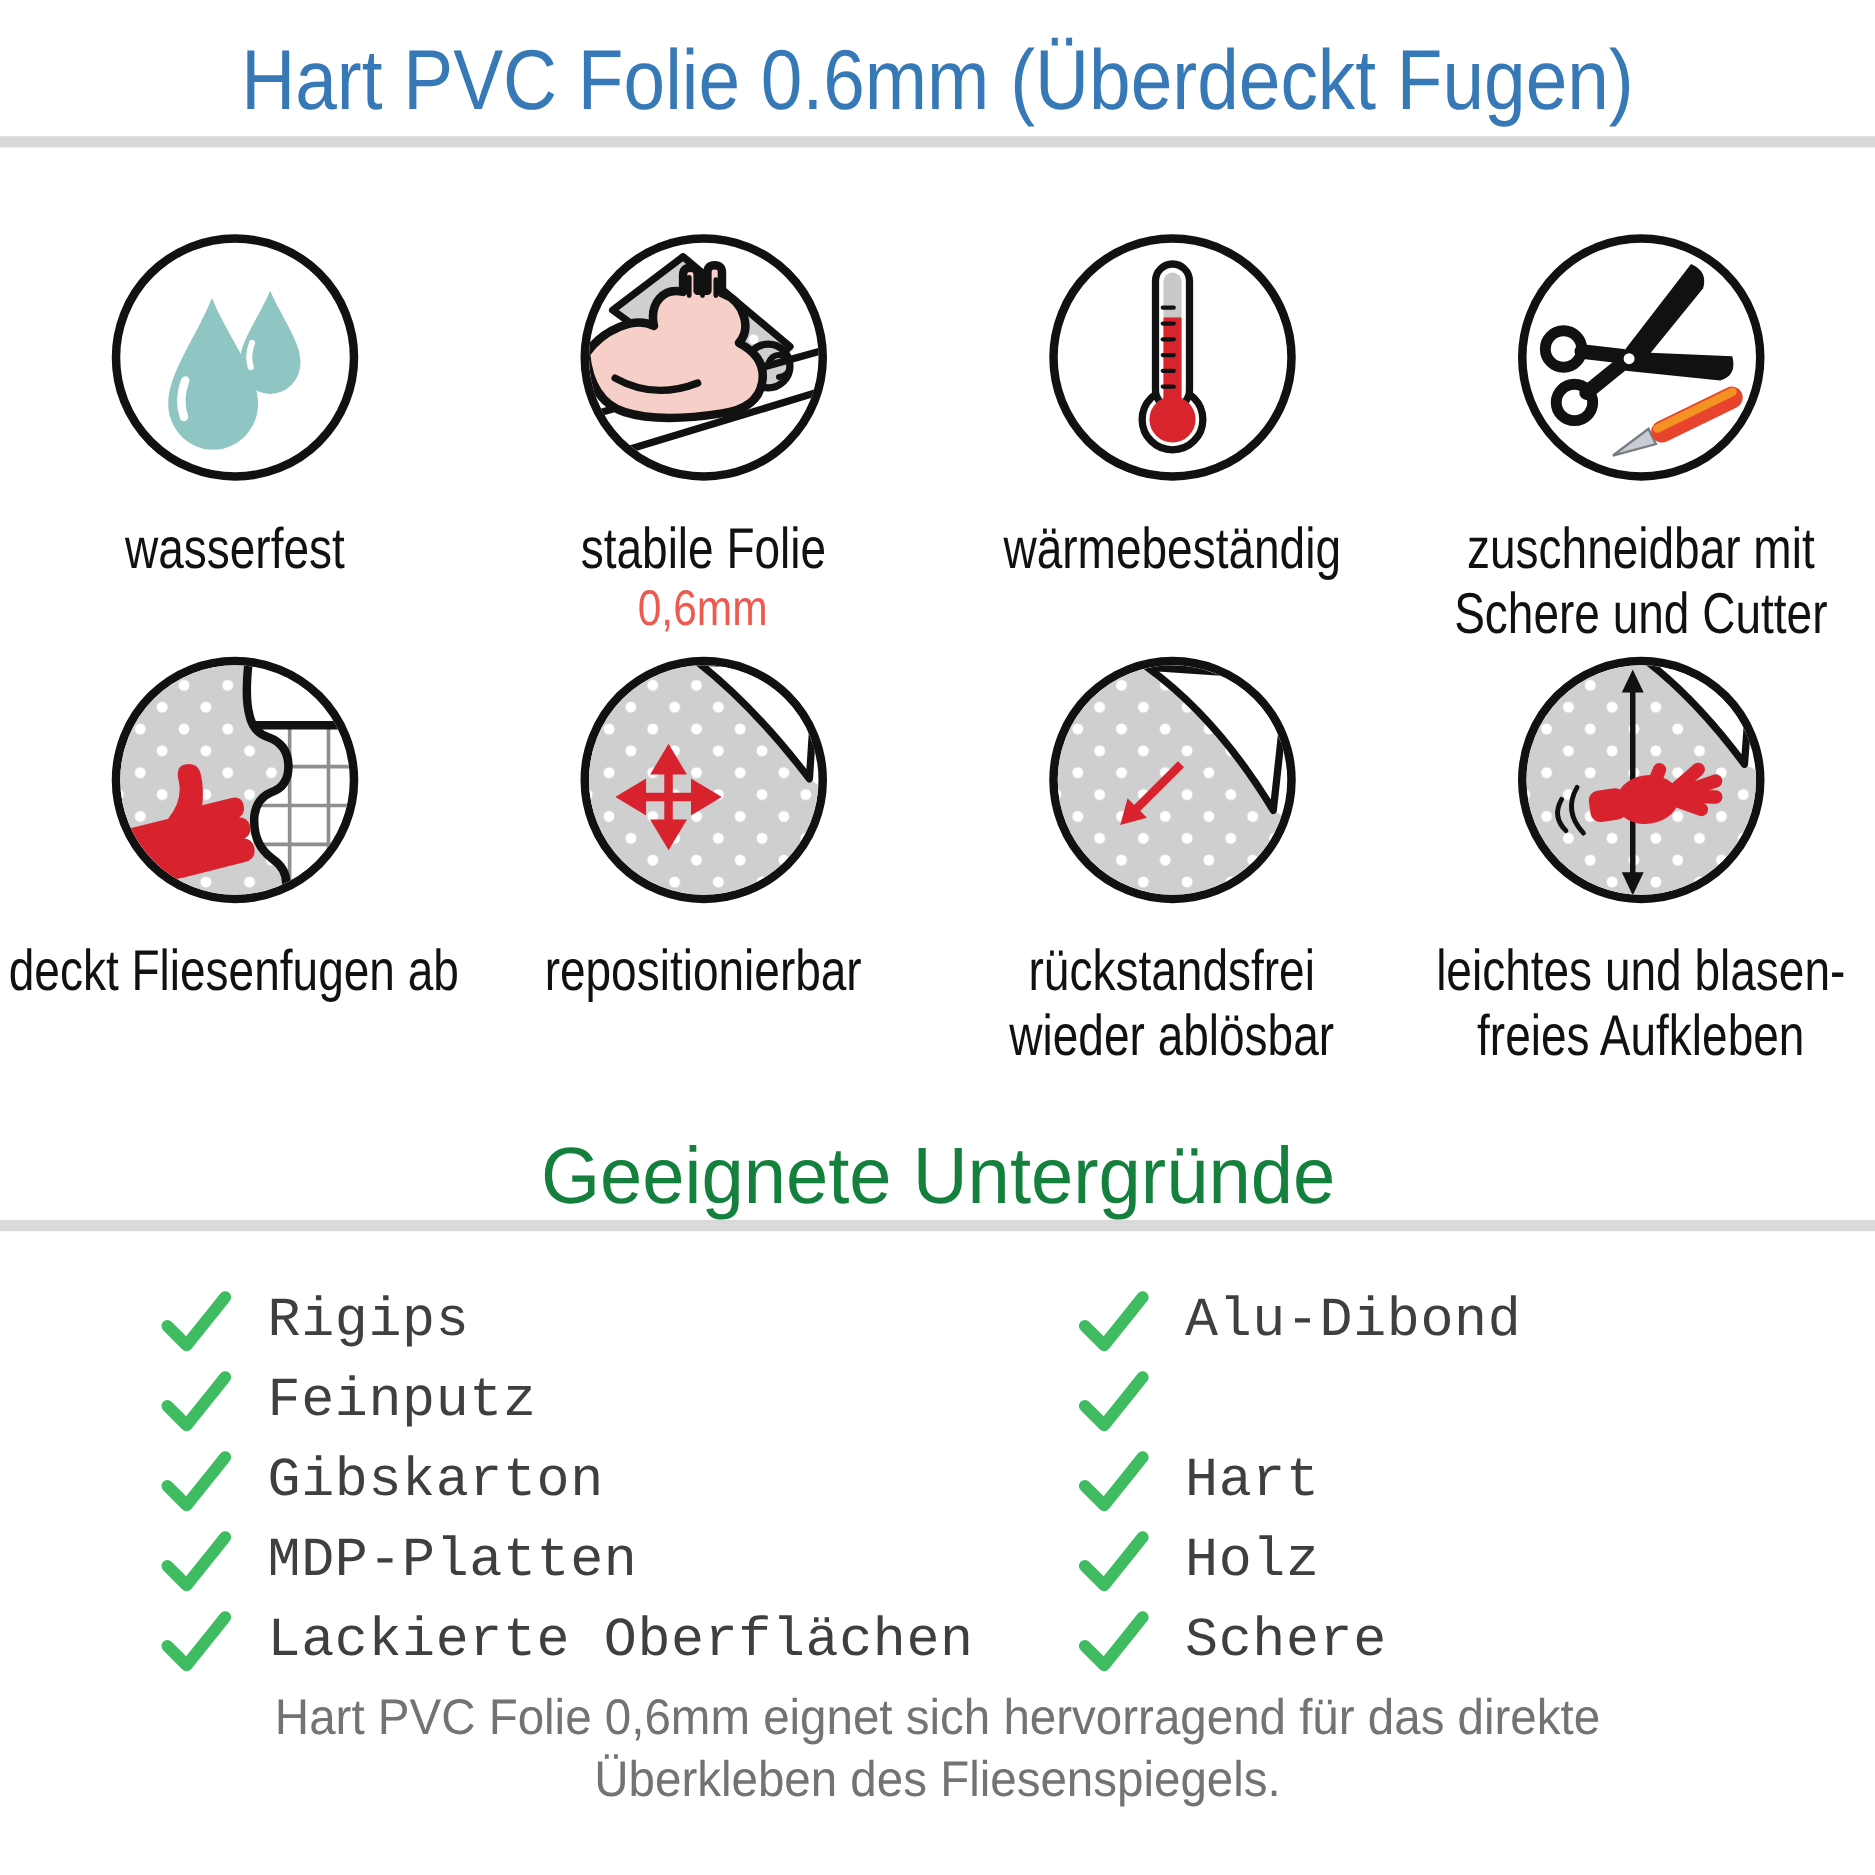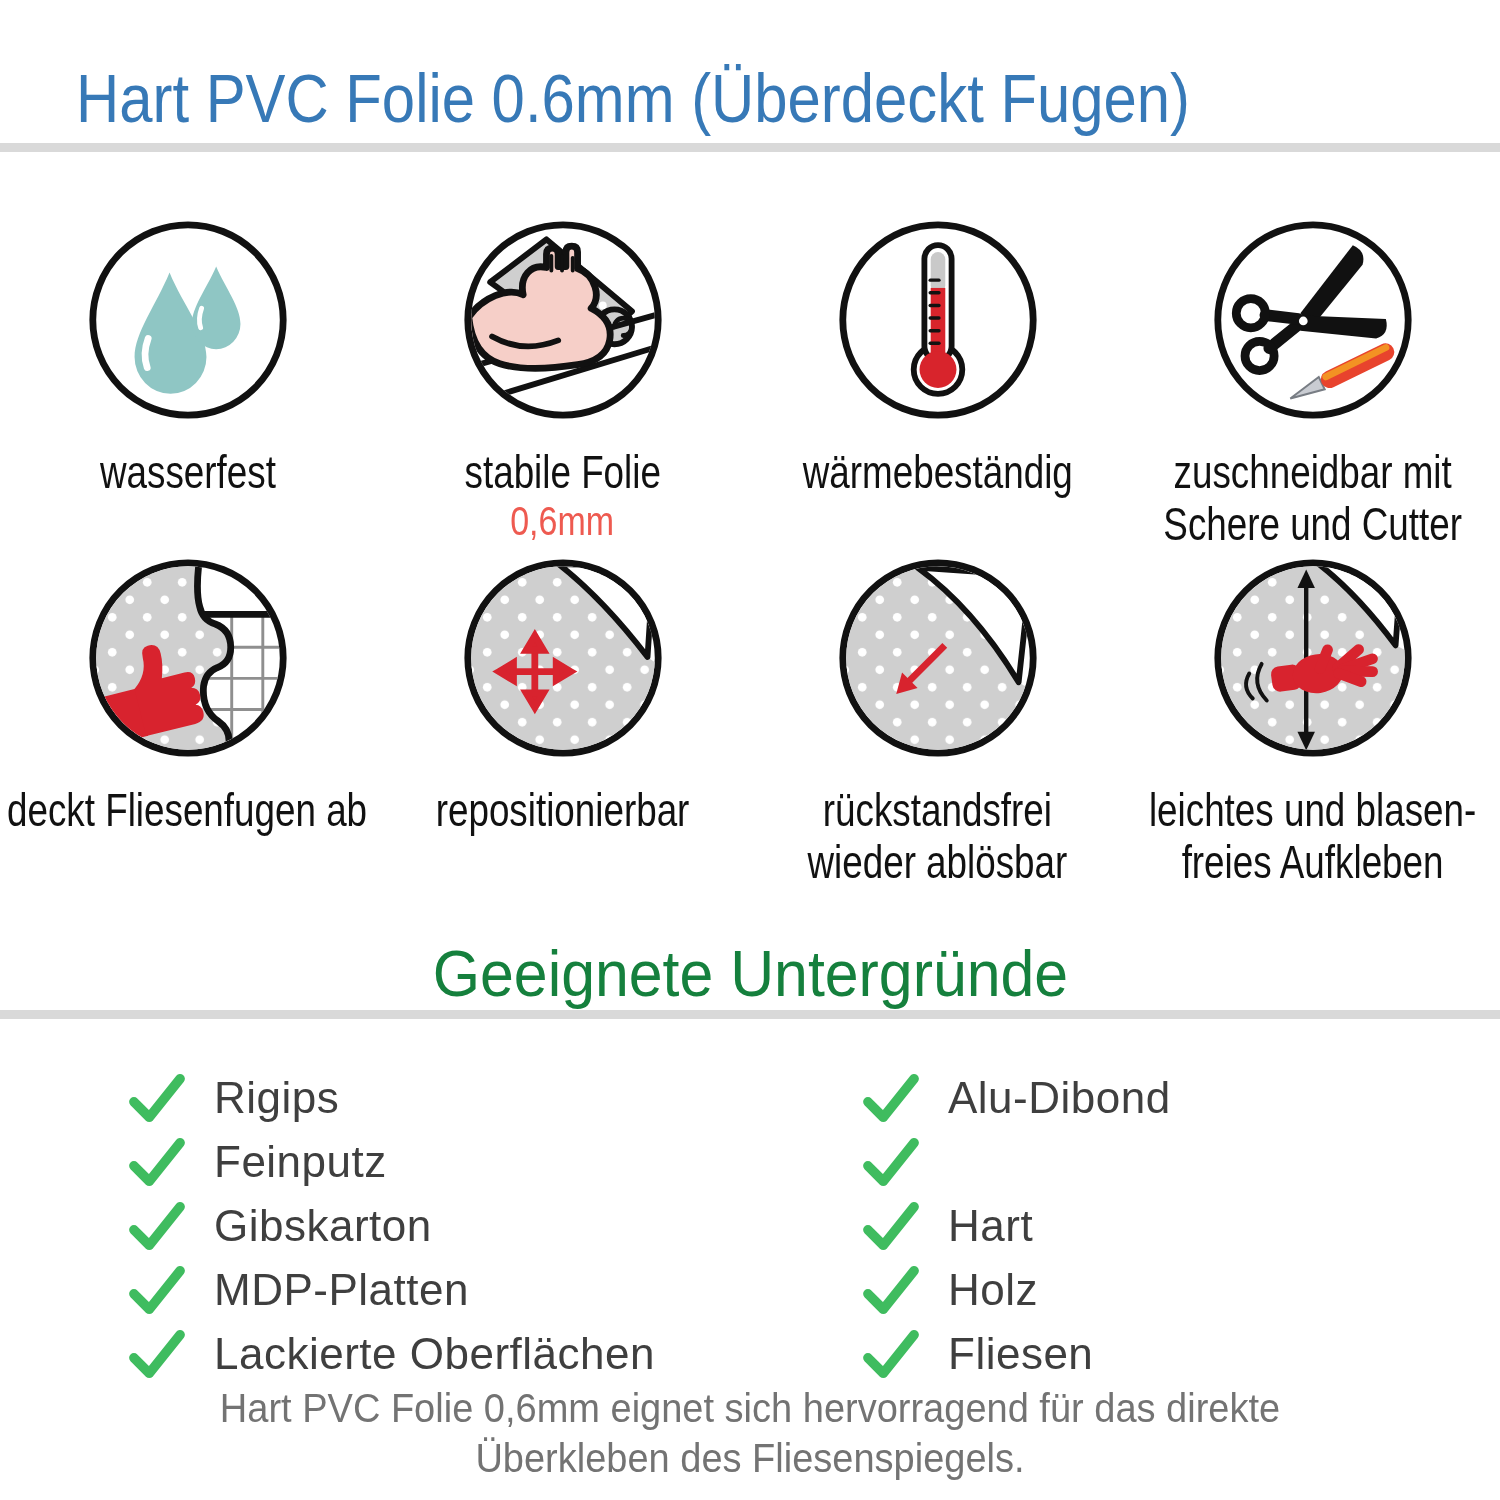--- a/index.html
+++ b/index.html
@@ -1,37 +1,37 @@
 <!DOCTYPE html>
 <html><head>
 <meta charset="utf-8">
 <style>
   html,body{margin:0;padding:0}
   body{
     width:1500px;height:1500px;background:#fff;overflow:hidden;
     font-family:"Liberation Sans",sans-serif;color:#141414;
   }
-  .title{padding-top:54px;height:89px;line-height:89px;text-align:left;
+  .title{padding-top:20px;height:89px;line-height:89px;text-align:center;
     font-size:68px;color:#3779b7;font-weight:400;}
   .cond{display:inline-block;transform:scaleX(.88);transform-origin:50% 50%;white-space:nowrap;}
   .divider{height:9px;background:#d9d9d9;width:100%;}
   .features{display:grid;grid-template-columns:repeat(4,375px);padding-top:66px;}
   .cell{display:flex;flex-direction:column;align-items:center;height:338px;}
   .cell svg.badge{width:204px;height:204px;flex:0 0 204px;}
   .cap{margin-top:24px;font-size:46px;line-height:52px;text-align:center;color:#111;}
   .cap .line{display:block;transform:scaleX(.8);transform-origin:50% 50%;white-space:nowrap;}
   .sub{font-size:40px;line-height:46px;color:#ee5a50;text-align:center;
        transform:scaleX(.85);transform-origin:50% 50%;white-space:nowrap;}
   .h2{margin-top:44px;height:72px;line-height:72px;text-align:center;
       font-size:64px;color:#15803d;font-weight:400;}
   .h2 .cond2{display:inline-block;transform:scaleX(.95);white-space:nowrap;}
   .surfaces{display:flex;padding:40px 0 0 128px;}
   .colL{width:734px;}
   .colR{flex:1;}
-  .item{display:flex;align-items:flex-end;height:64px;}
+  .item{display:flex;align-items:center;height:64px;font-family:Liberation Mono, monospace;}
   .item svg{width:58px;height:50px;margin-right:28px;flex:0 0 58px;}
   .item .txt{font-size:44px;color:#3f3f3f;letter-spacing:.5px;}
   .footer{margin-top:4px;text-align:center;font-size:40px;line-height:50px;color:#737373;}
   .footer .line{display:block;transform:scaleX(.95);transform-origin:50% 50%;white-space:nowrap;}
 </style>
 </head>
 <body>
 
 <div class="title">
   <span class="cond">Hart PVC Folie 0.6mm (Überdeckt Fugen)</span>
@@ -331,21 +331,21 @@
     <div class="item">
       <svg viewBox="0 0 60 52">
           <path d="M6 30 L22 46 L54 6" stroke="#3fbc5f" stroke-width="10" fill="none" stroke-linecap="round" stroke-linejoin="round"></path>
         </svg>
       <span class="txt">Holz</span>
     </div>
     <div class="item">
       <svg viewBox="0 0 60 52">
           <path d="M6 30 L22 46 L54 6" stroke="#3fbc5f" stroke-width="10" fill="none" stroke-linecap="round" stroke-linejoin="round"></path>
         </svg>
-      <span class="txt">Fliesen</span>
+      <span class="txt">Schere</span>
     </div>
   </div>
 </div>
 
 <div class="footer">
   <span class="line">Hart PVC Folie 0,6mm eignet sich hervorragend für das direkte</span>
   <span class="line">Überkleben des Fliesenspiegels.</span>
 </div>
 
 </body></html>

